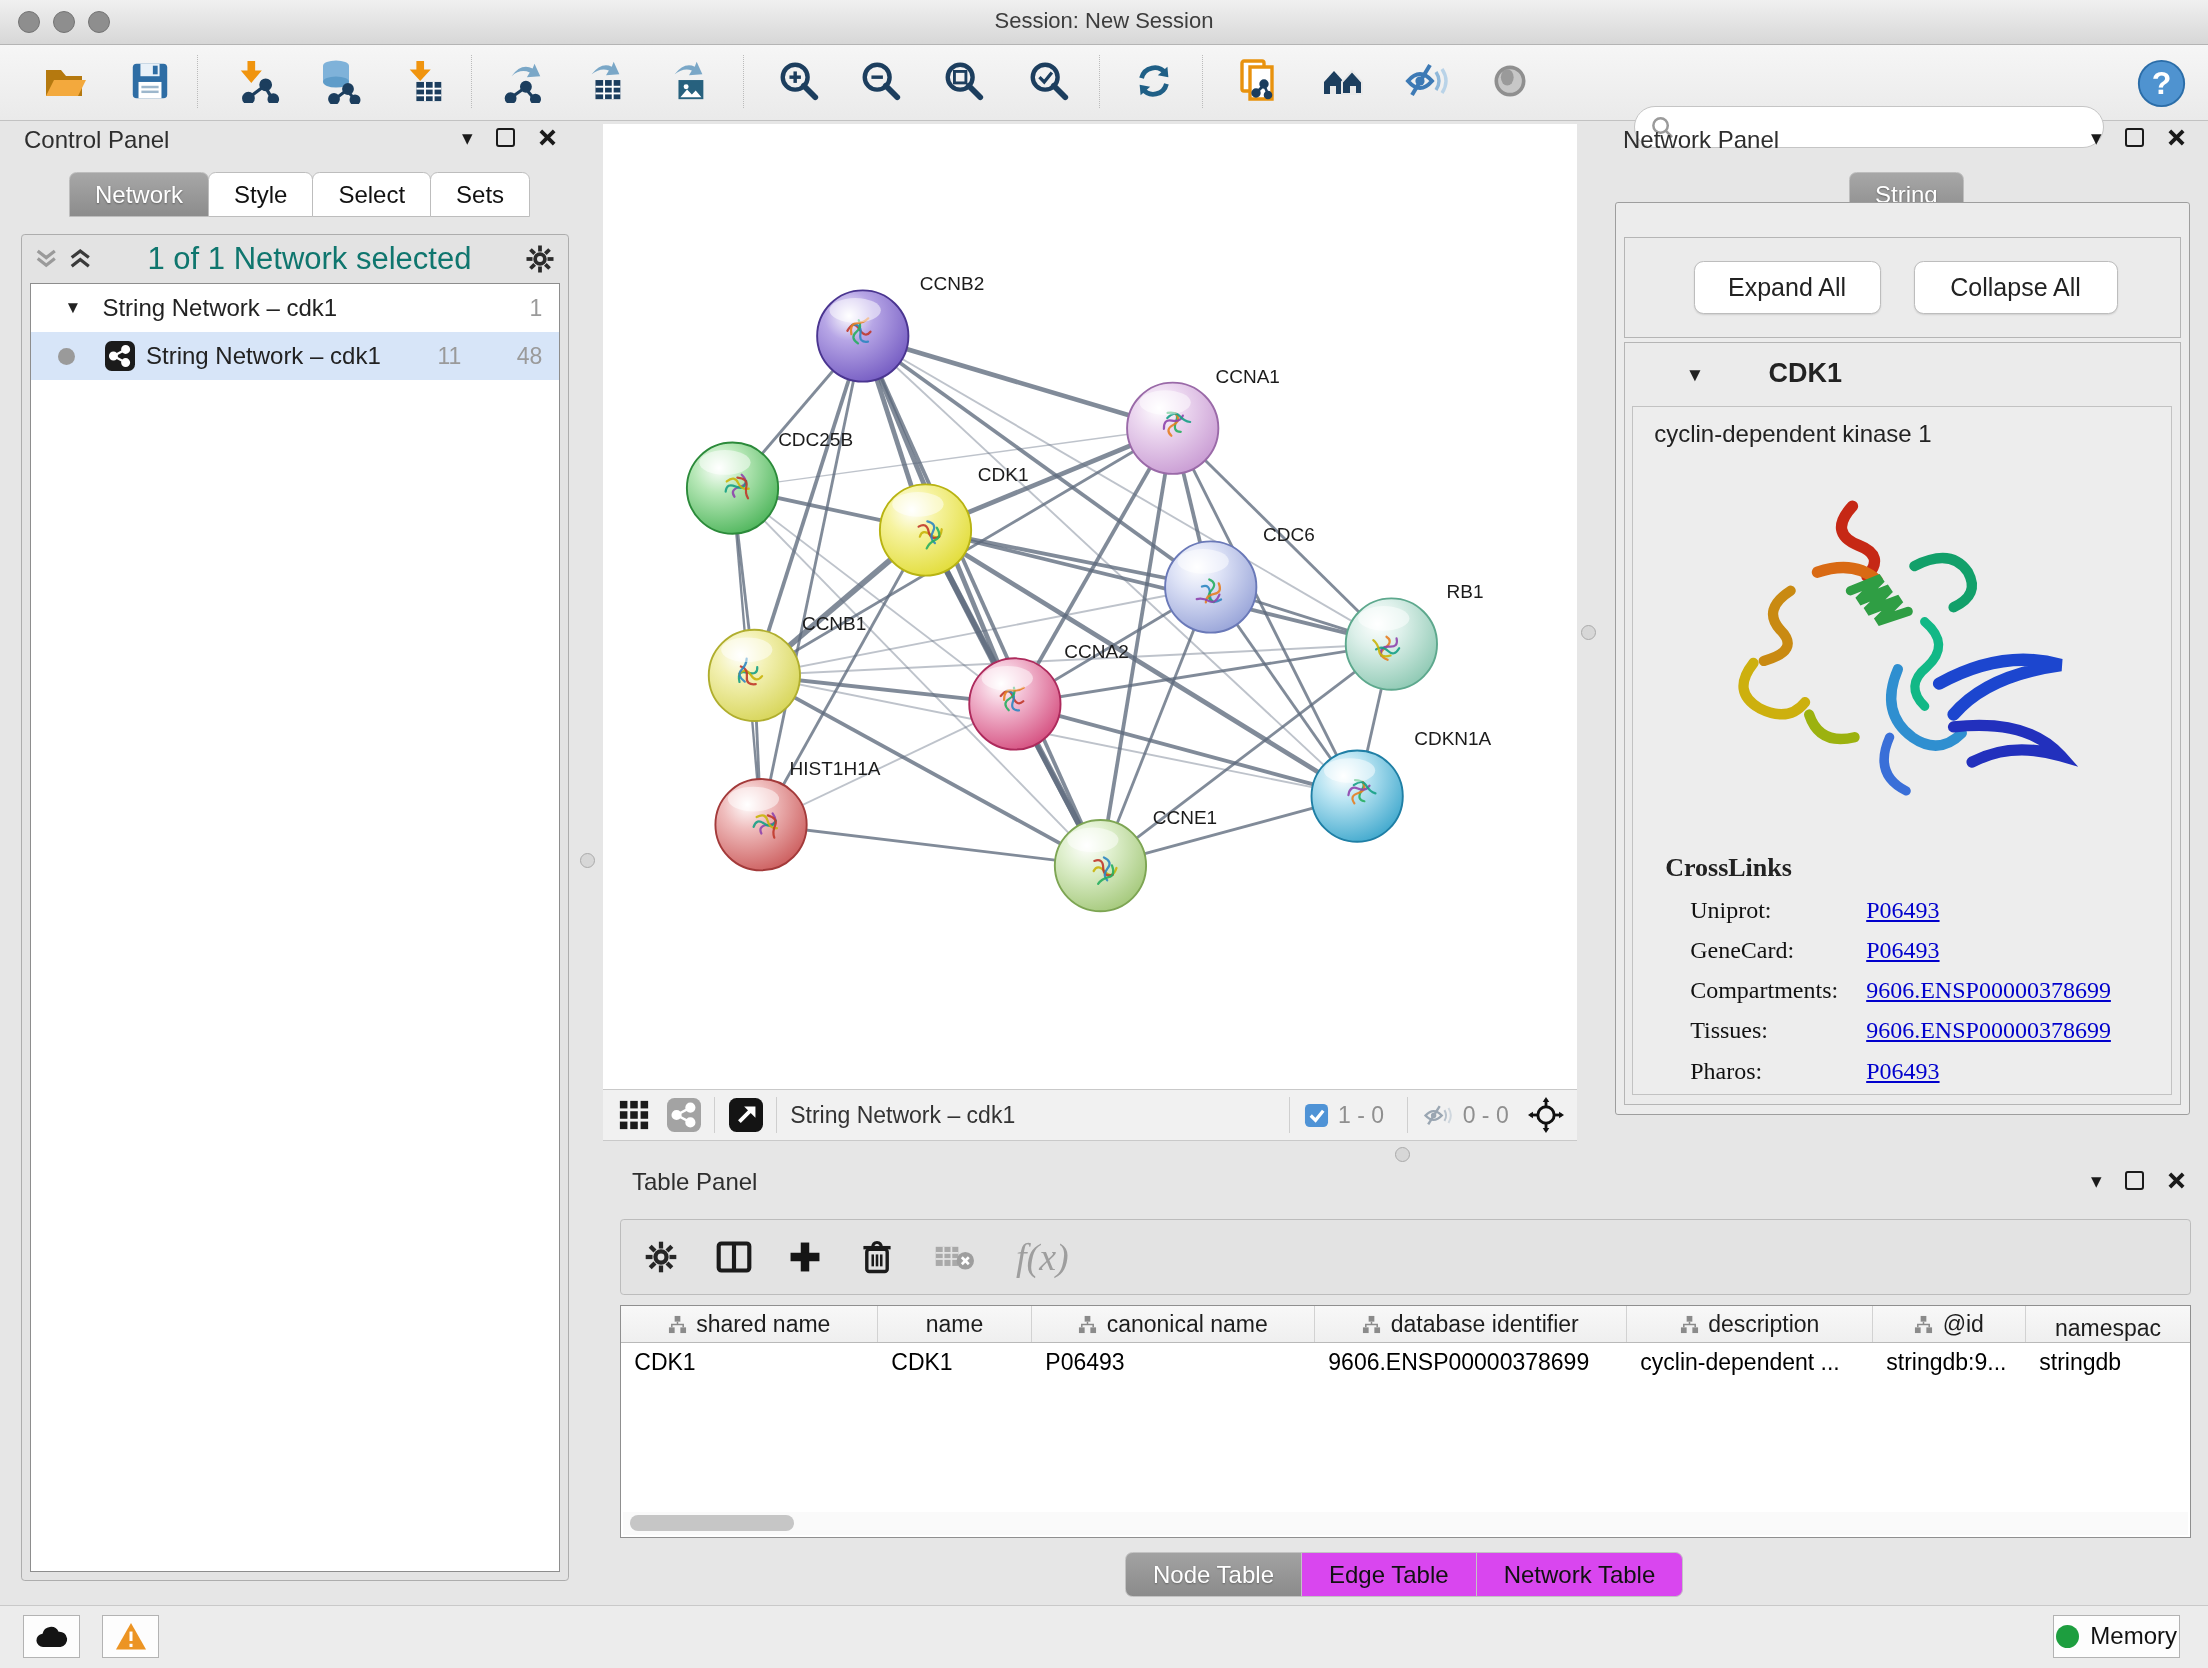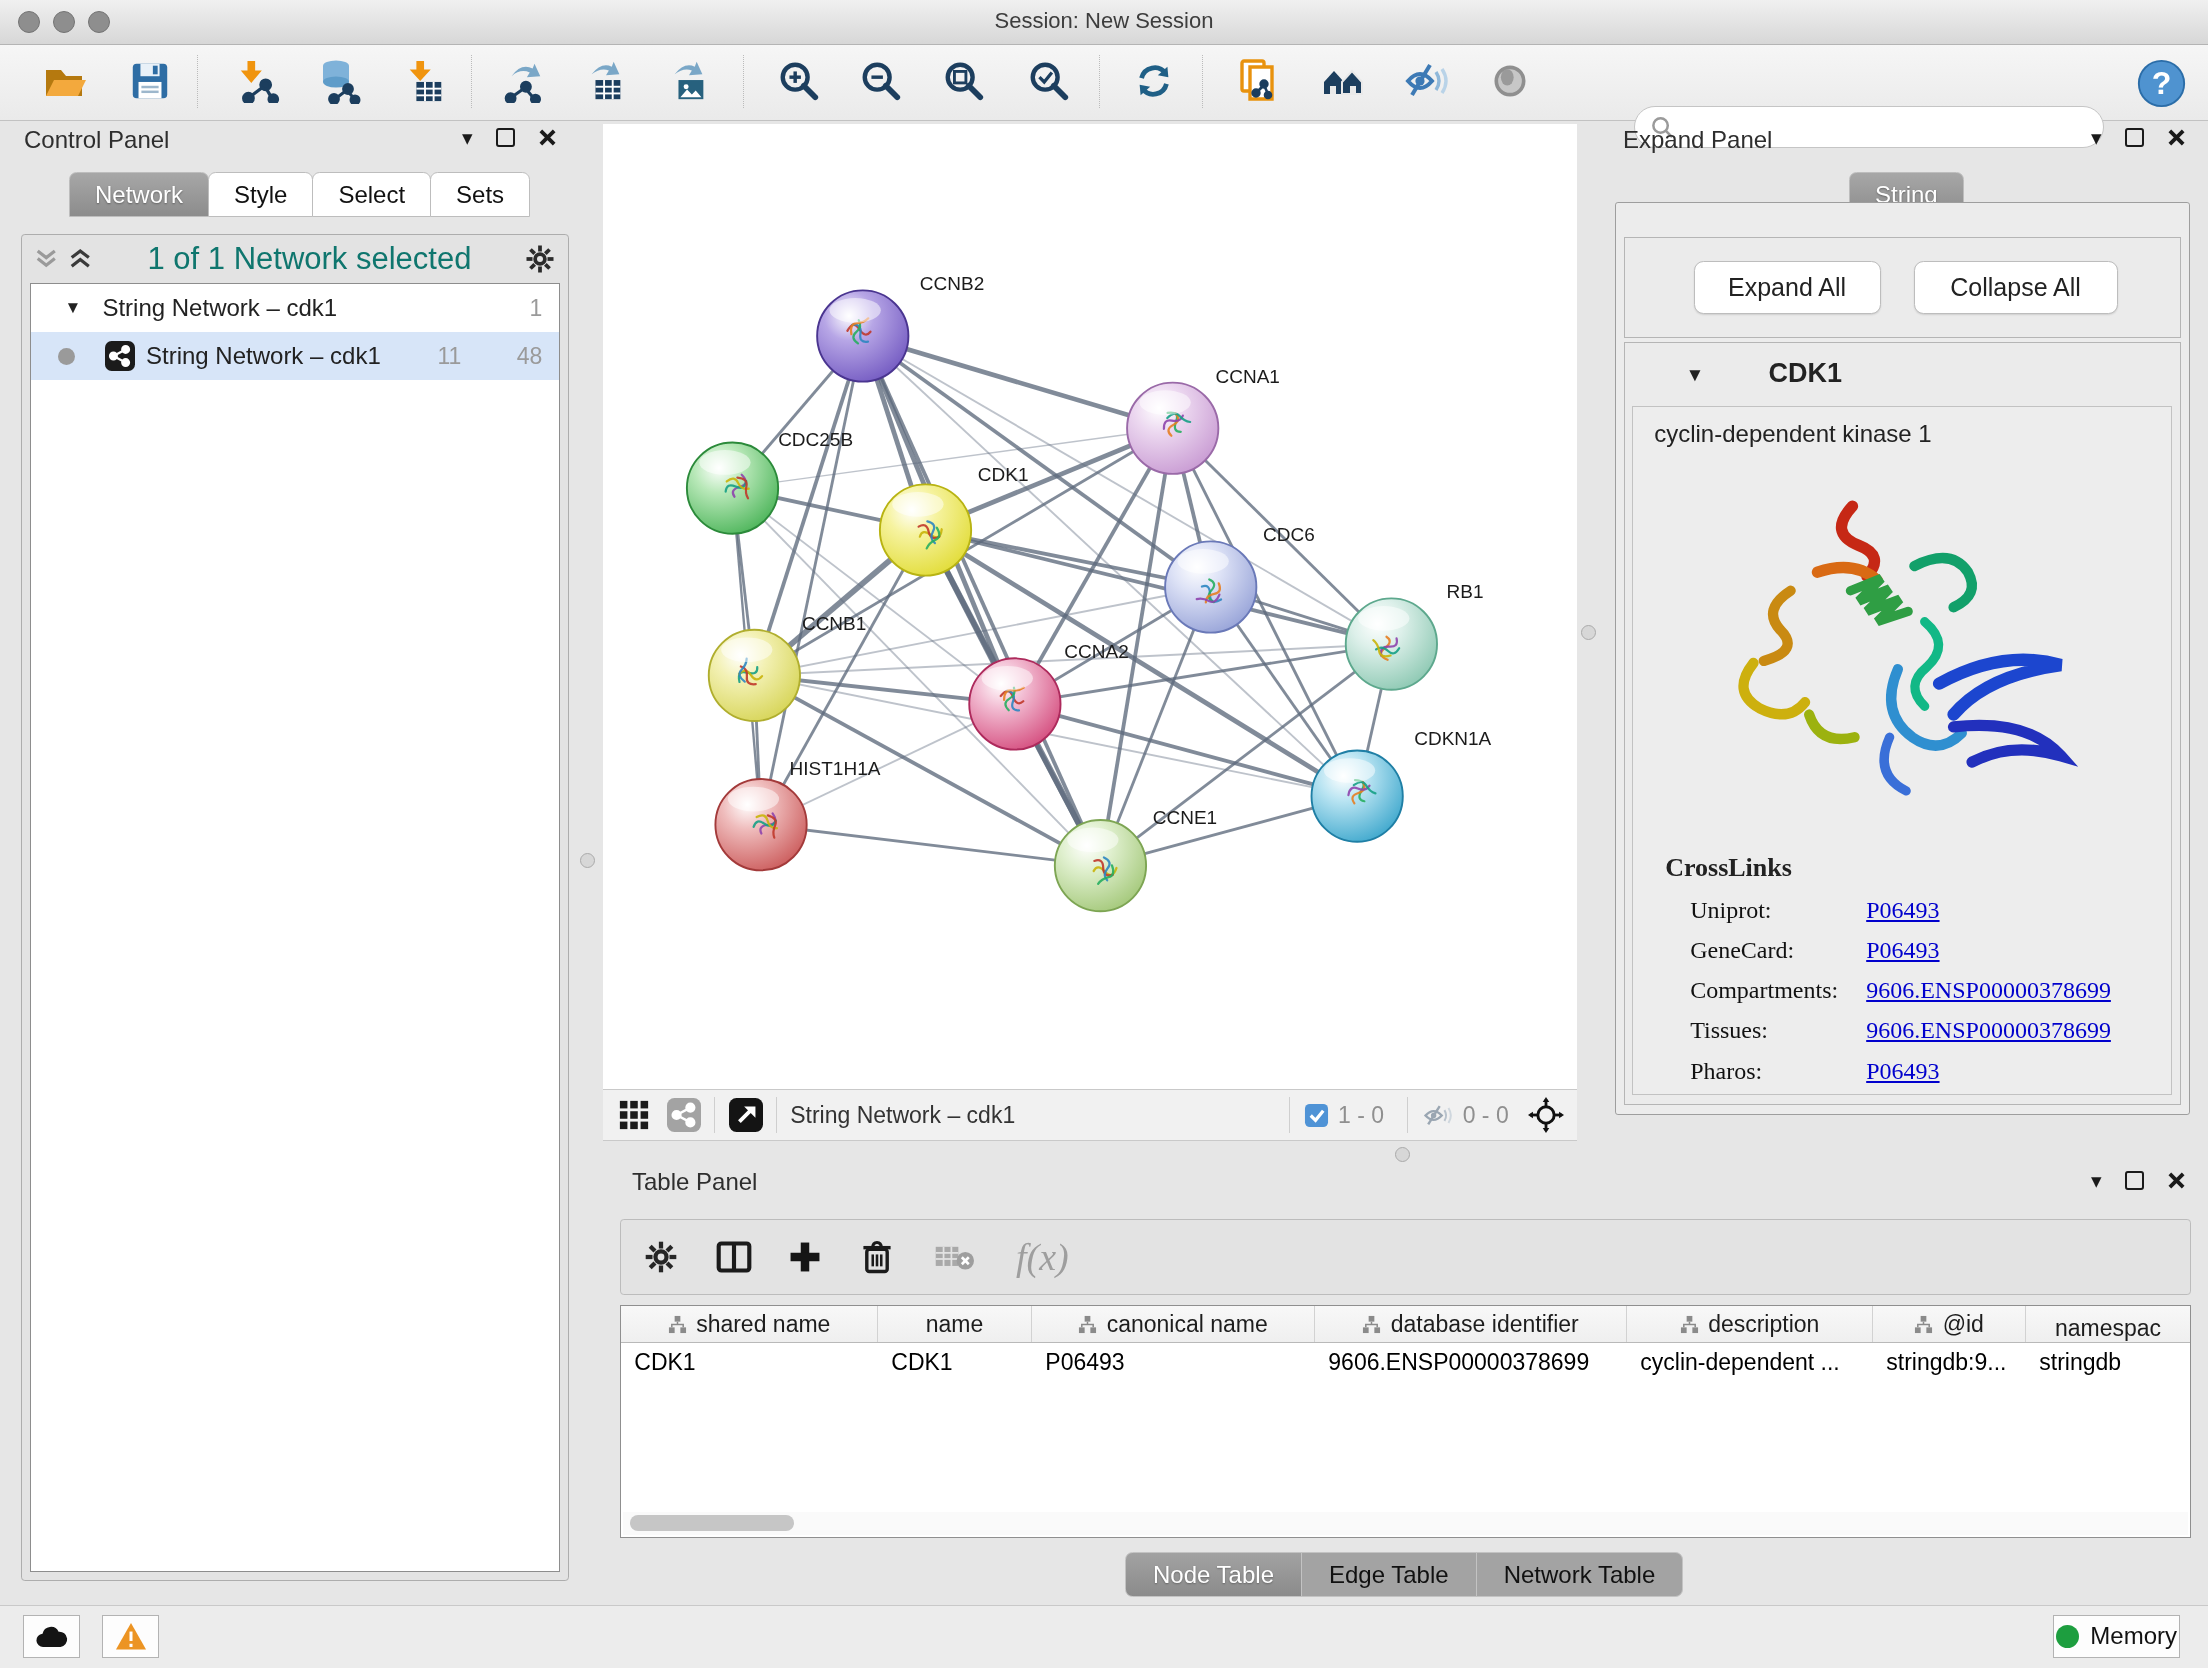--- a/index.html
+++ b/index.html
@@ -87,21 +87,21 @@
   .tp-header{display:flex;height:36px;background:linear-gradient(#f8f8f8,#efefef);
     border-bottom:1px solid #b9b9b9;}
   .th{display:flex;align-items:center;justify-content:center;gap:9.5px;font-size:23px;color:#1d1d1d;
     border-right:1px solid #d2d2d2;box-sizing:border-box;flex:none;overflow:hidden;}
   .tp-row{display:flex;height:38px;}
   .td{display:flex;align-items:center;font-size:23px;color:#000;padding-left:13.3px;
     box-sizing:border-box;flex:none;overflow:hidden;white-space:nowrap;}
   .hscroll{position:absolute;left:1.9px;bottom:1.9px;right:1.9px;height:23px;background:#fafafa;}
   .hthumb{position:absolute;left:7.6px;top:2.9px;width:164px;height:16px;border-radius:8.6px;background:#c6c6c6;}
   .tp-tabs{position:absolute;top:1552px;left:1125px;display:flex;}
-  .tp-tab{font-size:24px;padding:7.6px 27px;background:#a3a3a3;border:1px solid #c3c3c3;margin-right:-1px;color:#111;}
+  .tp-tab{font-size:24px;padding:7.6px 27px;background:#d946ef;border:1px solid #c3c3c3;margin-right:-1px;color:#111;}
   .tp-tab:first-child{border-radius:7.6px 0 0 7.6px;}
   .tp-tab:last-child{border-radius:0 7.6px 7.6px 0;}
   .tp-tab.active{background:linear-gradient(#a2a2a2,#8b8b8b);color:#fff;text-shadow:0 1px 1.9px rgba(0,0,0,.3);}
 
   
   .statusbar{position:absolute;left:0;right:0;top:1605px;height:63px;background:#ececec;
     border-top:1px solid #c9c9c9;padding-left:32px;}
   .sb-btn{position:absolute;top:8.6px;height:43px;background:#fdfdfd;border:1.9px solid #b3b3b3;
     display:flex;align-items:center;justify-content:center;box-sizing:border-box;}
   .mem-dot{width:23px;height:23px;border-radius:50%;background:#1d9e3f;margin-right:11.4px;}
@@ -642,21 +642,21 @@
           <path d="M44 22 l-6 -4 v8z"></path>
         </g>
       </svg>
   </div>
 
   <div class="handle-dot" style="left:580px;top:853px"></div>
   <div class="handle-dot" style="left:1581px;top:625px"></div>
   <div class="handle-dot" style="left:1395px;top:1147px"></div>
 
   <div>
-    <div class="phead-title" style="left:1623px;top:126px">Expand Panel</div>
+    <div class="phead-title" style="left:1623px;top:126px">Network Panel</div>
     <div class="phead-ctrl" style="left:2091px;top:127px">
       <span class="pc-tri">▾</span>
       <span class="pc-box"></span>
       <svg width="19" height="19" viewBox="0 0 20 20">
         <line x1="3" y1="3" x2="17" y2="17" stroke="#1a1a1a" stroke-width="4"></line>
         <line x1="17" y1="3" x2="3" y2="17" stroke="#1a1a1a" stroke-width="4"></line>
         </svg>
     </div>
     <div class="tabstrip" style="left:1849px;top:172px">
       <span class="tab active">String</span>

